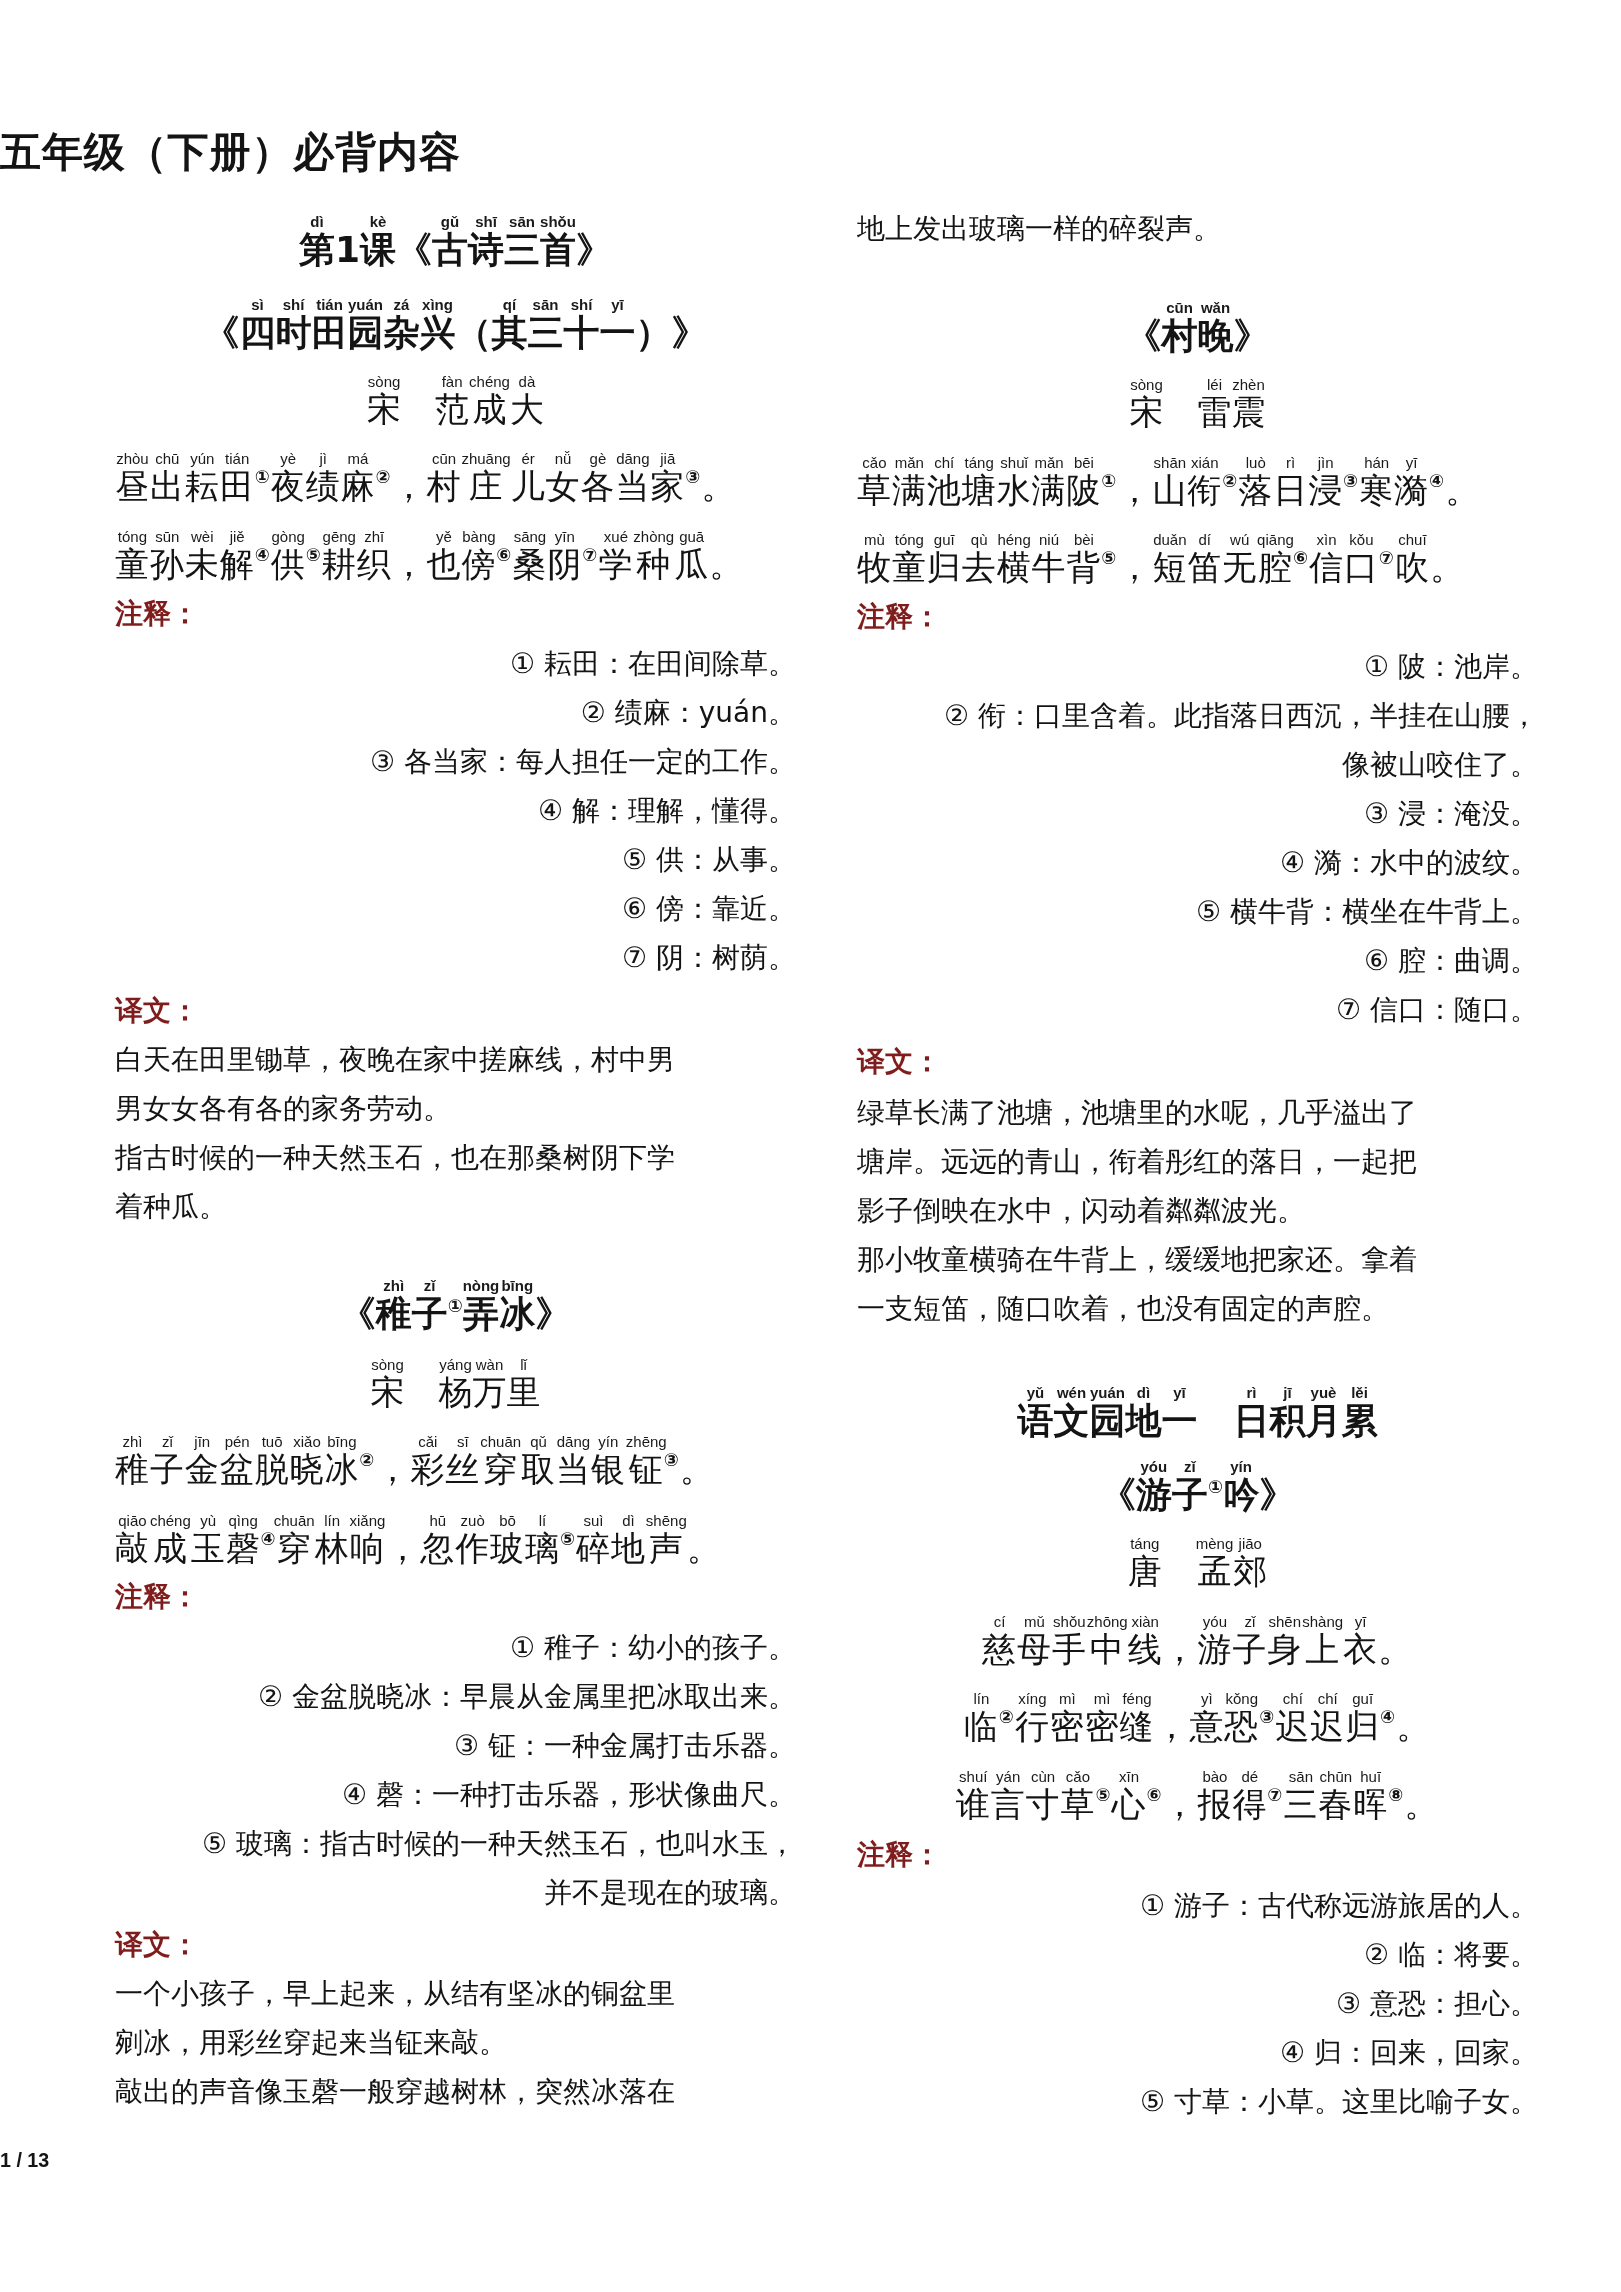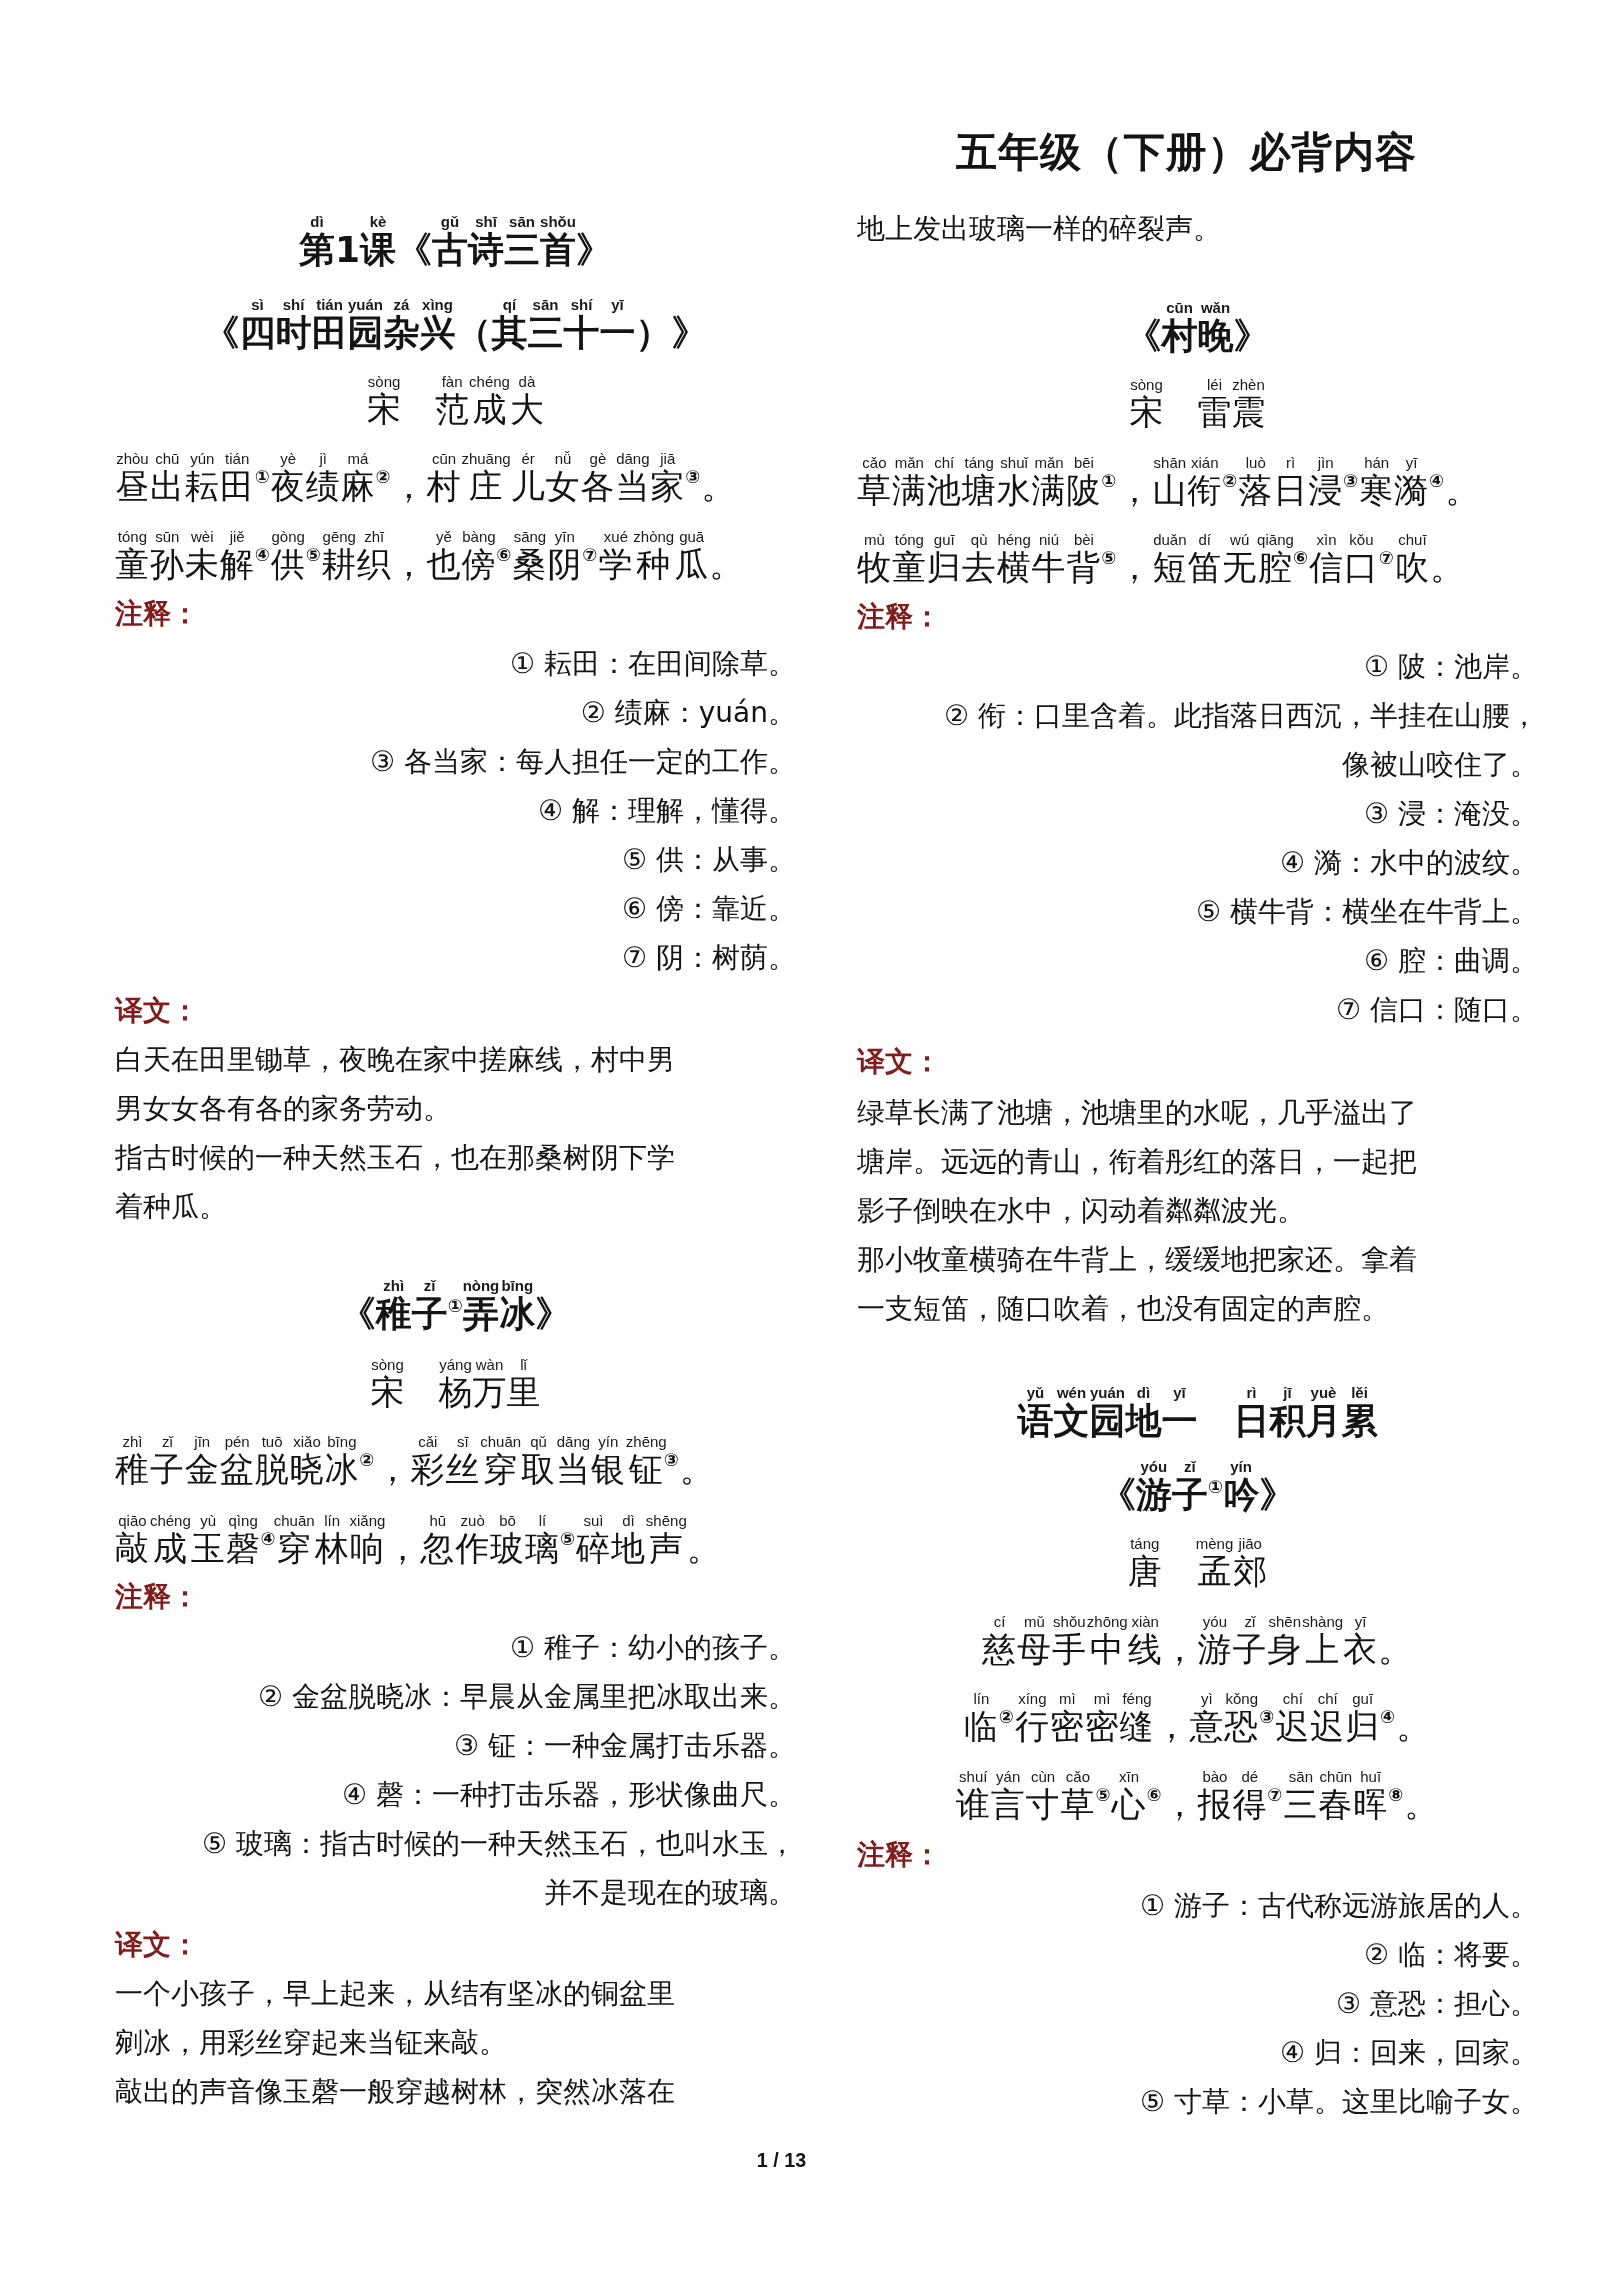--- a/index.html
+++ b/index.html
@@ -1,34 +1,34 @@
 <!DOCTYPE html>
 <html style="font-size:14.3px"><head>
 <meta charset="utf-8">
 <style>
   html, body { margin: 0; padding: 0; background: #ffffff; }
   body { width: 1621px; height: 2293px; position: relative; overflow: hidden;
          font-family: "DejaVu Sans", "Liberation Sans", sans-serif; color: #141414; }
   .abs { position: absolute; }
-  .page-title { left: 0; width: 1417px; top: 125px; text-align: right; font-size: 41px; font-weight: bold; letter-spacing: 0.9px; }
+  .page-title { left: 0; width: 1417px; top: 125px; text-align: left; font-size: 41px; font-weight: bold; letter-spacing: 0.9px; }
   .col-left { left: 115px; width: 681px; }
   .col-right { left: 845px; width: 681px; margin-left: 12px; }
   .center { text-align: center; }
   .ruby-line { white-space: nowrap; line-height: 1; }
   .ruby-line ruby { ruby-position: over; }
   .ruby-line rt { font-family: "Liberation Sans", sans-serif; font-size: 15px; color: #1a1a1a; letter-spacing: 0; padding-bottom: 2.7px; }
   .lesson-title { font-size: 36px; font-weight: bold; }
   .poem-title { font-size: 36px; font-weight: bold; }
   .author { font-size: 34px; }
   .verse { font-size: 34px; letter-spacing: 0.9px; }
   .verse sup, .poem-title sup { font-size: 18px; vertical-align: 14.3px; font-weight: bold; }
   .label-red { font-size: 28px; font-weight: bold; color: #7f1d1d; }
   .note { font-size: 28px; line-height: 49px; white-space: nowrap; text-align: right; }
   .para { font-size: 28px; line-height: 49px; }
-  .page-num { left: 0; width: 1467px; top: 2149px; text-align: center; font-size: 19.7px; font-weight: bold; font-family: "Liberation Sans", sans-serif; margin-left: 48px; }
+  .page-num { left: 0; width: 1467px; top: 2149px; font-size: 19.7px; font-weight: bold; font-family: "Liberation Sans", sans-serif; }
 </style>
 </head>
 <body>
 
 <div class="abs page-title">五年级（下册）必背内容</div>
 
 <div class="abs col-left center ruby-line lesson-title" style="top:213px"><ruby>第<rt>dì</rt></ruby><ruby>1<rt>&nbsp;</rt></ruby><ruby>课<rt>kè</rt></ruby><ruby>《<rt>&nbsp;</rt></ruby><ruby>古<rt>gǔ</rt></ruby><ruby>诗<rt>shī</rt></ruby><ruby>三<rt>sān</rt></ruby><ruby>首<rt>shǒu</rt></ruby><ruby>》<rt>&nbsp;</rt></ruby></div>
 
 <div class="abs col-left center ruby-line poem-title" style="top:296px"><ruby>《<rt>&nbsp;</rt></ruby><ruby>四<rt>sì</rt></ruby><ruby>时<rt>shí</rt></ruby><ruby>田<rt>tián</rt></ruby><ruby>园<rt>yuán</rt></ruby><ruby>杂<rt>zá</rt></ruby><ruby>兴<rt>xìng</rt></ruby><ruby>（<rt>&nbsp;</rt></ruby><ruby>其<rt>qí</rt></ruby><ruby>三<rt>sān</rt></ruby><ruby>十<rt>shí</rt></ruby><ruby>一<rt>yī</rt></ruby><ruby>）<rt>&nbsp;</rt></ruby><ruby>》<rt>&nbsp;</rt></ruby></div>
 <div class="abs col-left center ruby-line author" style="top:373px"><ruby>宋<rt>sòng</rt></ruby><ruby>　<rt>&nbsp;</rt></ruby><ruby>范<rt>fàn</rt></ruby><ruby>成<rt>chéng</rt></ruby><ruby>大<rt>dà</rt></ruby></div>

